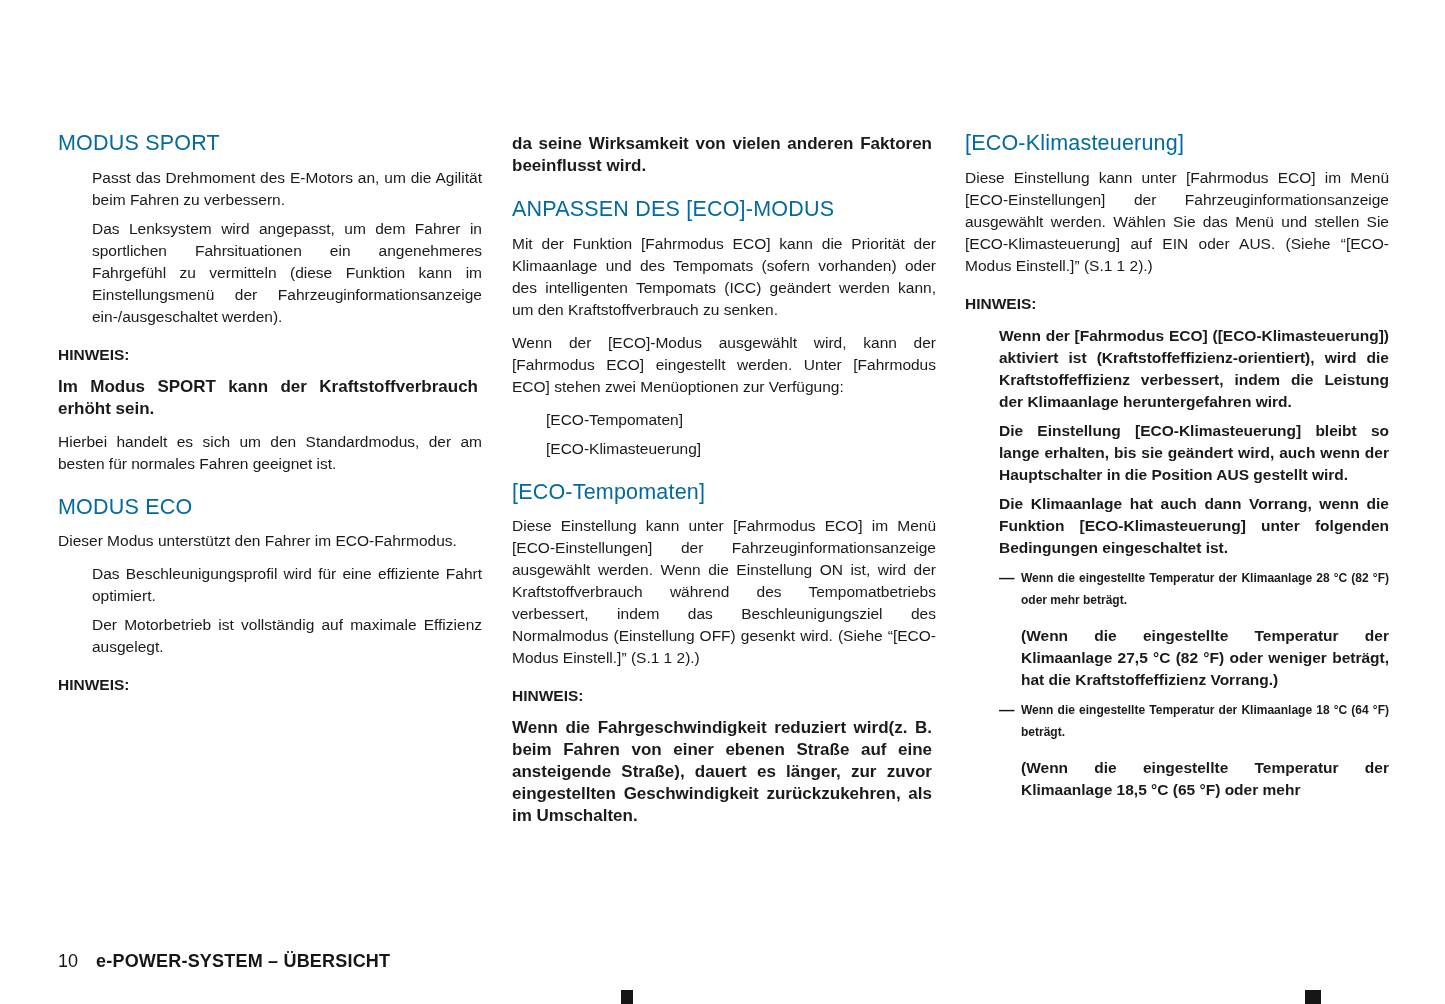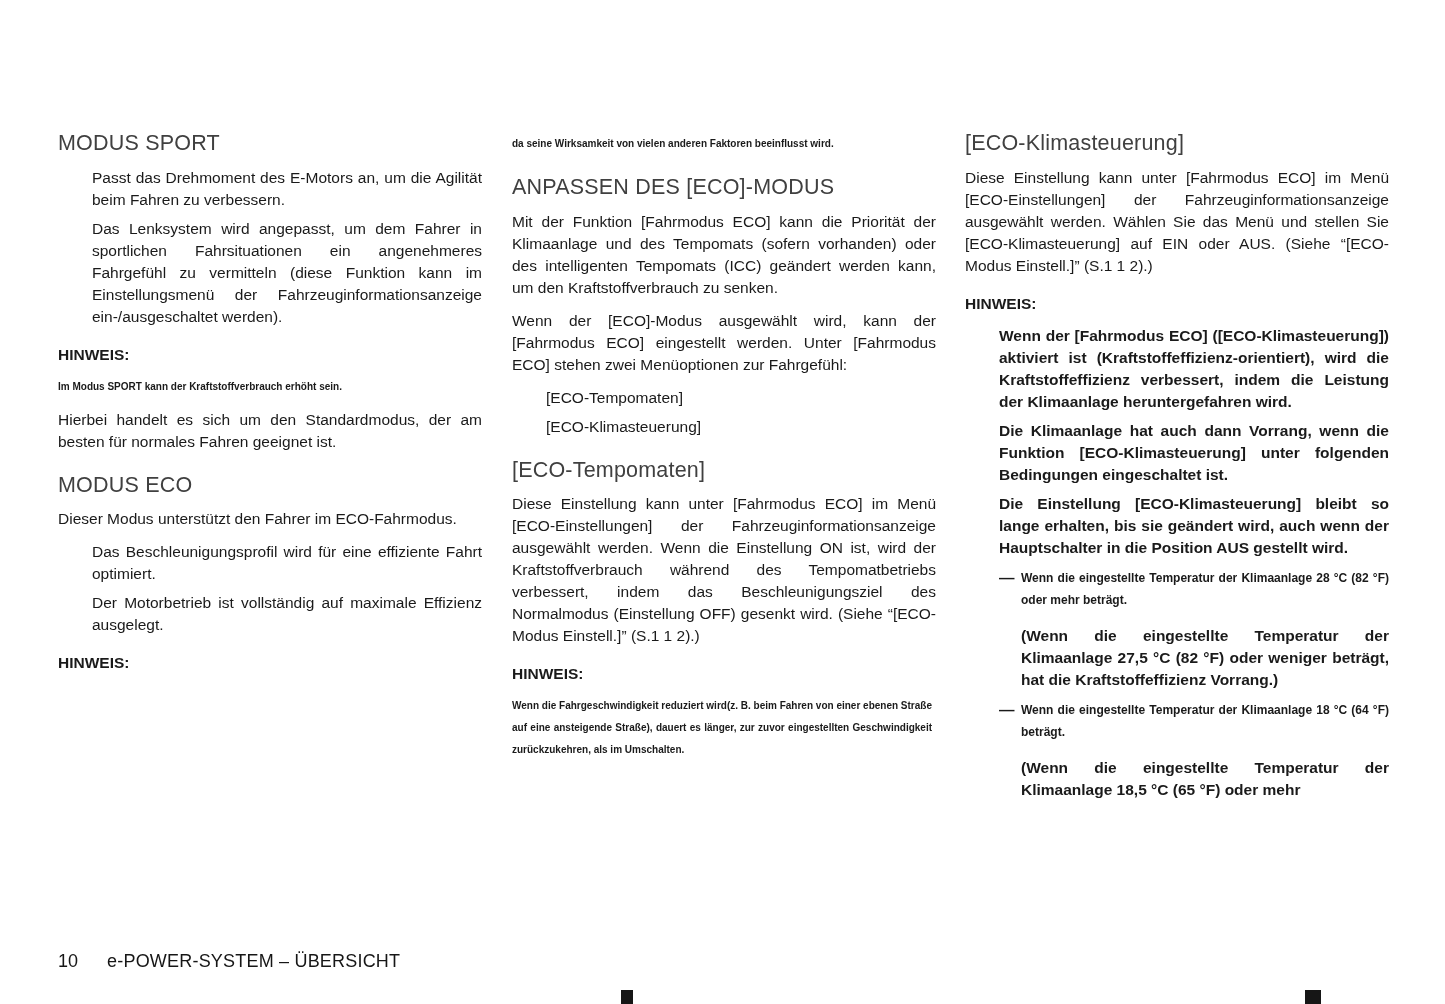--- a/index.html
+++ b/index.html
@@ -9,55 +9,55 @@
     font-family:"Liberation Sans","DejaVu Sans",sans-serif;
     -webkit-font-smoothing:antialiased;
   }
   .col{position:absolute;top:131px;width:424px;}
   #col1{left:58px;}
   #col2{left:512px;}
   #col3{left:965px;}
 
   .section-heading{
     font-size:21.5px;font-weight:400;letter-spacing:.2px;
-    margin:20px 0 11px 0;line-height:1.15;color:#404040;
+    margin:20px 0 11px 0;line-height:1.15;color:#0369a1;
   }
   .col .section-heading:first-child{margin-top:0;}
 
   .body-par{
     font-size:15.5px;line-height:22px;text-align:justify;
     margin:0 0 11px 0;
   }
 
   .note-label{
     font-size:15.5px;font-weight:700;margin:16px 0 10px 0;line-height:22px;
   }
   .note-par{
-    font-size:10px;font-weight:700;line-height:22px;text-align:justify;
+    font-size:17px;font-weight:700;line-height:22px;text-align:justify;
     margin:0 4px 11px 0;
   }
 
   .bullet-item{display:flex;margin:0 0 7px 0;}
   .bullet-cell{flex:0 0 34px;}
   .dot{width:11px;height:11px;border-radius:50%;background:#161616;margin:6px 0 0 1px;}
   .bullet-text{flex:1;font-size:15.5px;line-height:22px;text-align:justify;}
   .bullet-item.bold-item .bullet-text{font-weight:700;}
 
   .dash-item{display:flex;margin:8px 0 7px 34px;}
   .dash-cell{flex:0 0 22px;font-size:15.5px;line-height:22px;font-weight:700;}
   .dash-text{flex:1;font-size:12px;line-height:22px;text-align:justify;font-weight:700;}
 
   .paren-par{
     margin:14px 0 7px 56px;font-size:15.5px;line-height:22px;
     text-align:justify;font-weight:700;
   }
 
   .footer{position:absolute;left:58px;top:951px;display:flex;align-items:baseline;justify-content:center;}
   .footer .page-num{font-size:18px;font-weight:400;color:#161616;}
-  .footer .footer-title{font-size:18px;font-weight:400;margin-left:29px;letter-spacing:.2px;color:#161616;}
+  .footer .footer-title{font-size:18px;font-weight:700;margin-left:18px;letter-spacing:.2px;color:#161616;}
 
   .print-mark{position:absolute;background:#161616;}
   #mark-left{left:621px;top:990px;width:12px;height:14px;}
   #mark-right{left:1305px;top:990px;width:16px;height:14px;}
 </style>
 </head>
 <body>
 
 <div class="col" id="col1">
   <div class="section-heading">MODUS SPORT</div>
@@ -89,21 +89,21 @@
   </div>
 
   <div class="note-label">HINWEIS:</div>
 </div>
 
 <div class="col" id="col2">
   <div class="note-par" style="margin-top:2px;">da seine Wirksamkeit von vielen anderen Faktoren beeinflusst wird.</div>
 
   <div class="section-heading">ANPASSEN DES [ECO]-MODUS</div>
   <p class="body-par">Mit der Funktion [Fahrmodus ECO] kann die Priorität der Klimaanlage und des Tempomats (sofern vorhanden) oder des intelligenten Tempomats (ICC) geändert werden kann, um den Kraftstoffverbrauch zu senken.</p>
-  <p class="body-par">Wenn der [ECO]-Modus ausgewählt wird, kann der [Fahrmodus ECO] eingestellt werden. Unter [Fahrmodus ECO] stehen zwei Menüoptionen zur Fahrgefühl:</p>
+  <p class="body-par">Wenn der [ECO]-Modus ausgewählt wird, kann der [Fahrmodus ECO] eingestellt werden. Unter [Fahrmodus ECO] stehen zwei Menüoptionen zur Verfügung:</p>
 
   <div class="bullet-item">
     <span class="bullet-cell"><span class="dot"></span></span>
     <span class="bullet-text">[ECO-Tempomaten]</span>
   </div>
   <div class="bullet-item">
     <span class="bullet-cell"><span class="dot"></span></span>
     <span class="bullet-text">[ECO-Klimasteuerung]</span>
   </div>
 
@@ -119,25 +119,25 @@
   <p class="body-par">Diese Einstellung kann unter [Fahrmodus ECO] im Menü [ECO-Einstellungen] der Fahrzeuginformationsanzeige ausgewählt werden. Wählen Sie das Menü und stellen Sie [ECO-Klimasteuerung] auf EIN oder AUS. (Siehe “[ECO-Modus Einstell.]” (S.1 1 2).)</p>
 
   <div class="note-label">HINWEIS:</div>
 
   <div class="bullet-item bold-item">
     <span class="bullet-cell"><span class="dot"></span></span>
     <span class="bullet-text">Wenn der [Fahrmodus ECO] ([ECO-Klimasteuerung]) aktiviert ist (Kraftstoffeffizienz-orientiert), wird die Kraftstoffeffizienz verbessert, indem die Leistung der Klimaanlage heruntergefahren wird.</span>
   </div>
   <div class="bullet-item bold-item">
     <span class="bullet-cell"><span class="dot"></span></span>
-    <span class="bullet-text">Die Klimaanlage hat auch dann Vorrang, wenn die Funktion [ECO-Klimasteuerung] unter folgenden Bedingungen eingeschaltet ist.</span>
+    <span class="bullet-text">Die Einstellung [ECO-Klimasteuerung] bleibt so lange erhalten, bis sie geändert wird, auch wenn der Hauptschalter in die Position AUS gestellt wird.</span>
   </div>
   <div class="bullet-item bold-item">
     <span class="bullet-cell"><span class="dot"></span></span>
-    <span class="bullet-text">Die Einstellung [ECO-Klimasteuerung] bleibt so lange erhalten, bis sie geändert wird, auch wenn der Hauptschalter in die Position AUS gestellt wird.</span>
+    <span class="bullet-text">Die Klimaanlage hat auch dann Vorrang, wenn die Funktion [ECO-Klimasteuerung] unter folgenden Bedingungen eingeschaltet ist.</span>
   </div>
 
   <div class="dash-item">
     <span class="dash-cell">—</span>
     <span class="dash-text">Wenn die eingestellte Temperatur der Klimaanlage 28 °C (82 °F) oder mehr beträgt.</span>
   </div>
   <div class="paren-par">(Wenn die eingestellte Temperatur der Klimaanlage 27,5 °C (82 °F) oder weniger beträgt, hat die Kraftstoffeffizienz Vorrang.)</div>
 
   <div class="dash-item">
     <span class="dash-cell">—</span>

